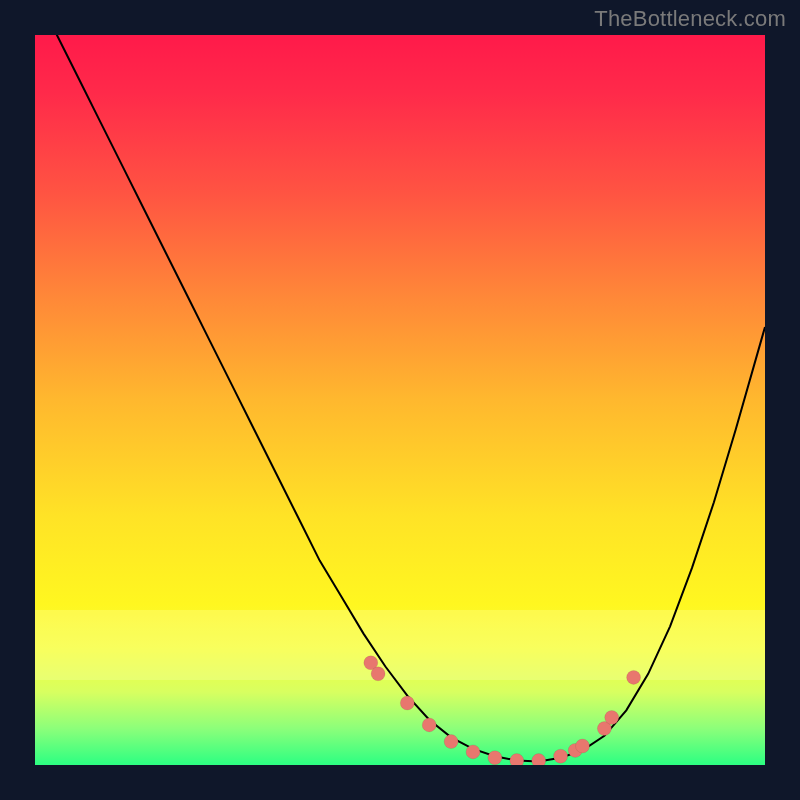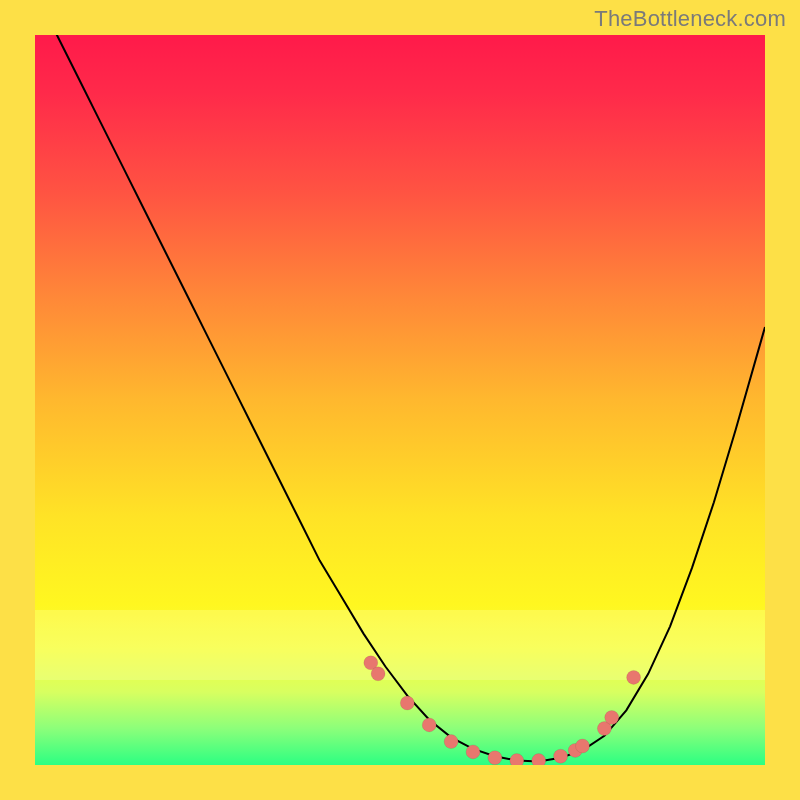--- a/index.html
+++ b/index.html
@@ -7,21 +7,21 @@
     padding: 0;
     width: 800px;
     height: 800px;
     background: #000;
     overflow: hidden;
   }
   .frame {
     position: relative;
     width: 800px;
     height: 800px;
-    background: #fde047;
+    background: #0f172a;
   }
   .plot-area {
     position: absolute;
     left: 35px;
     top: 35px;
     width: 730px;
     height: 730px;
     background: linear-gradient(to bottom,
       #ff1a4a 0%,
       #ff2a4a 8%,

